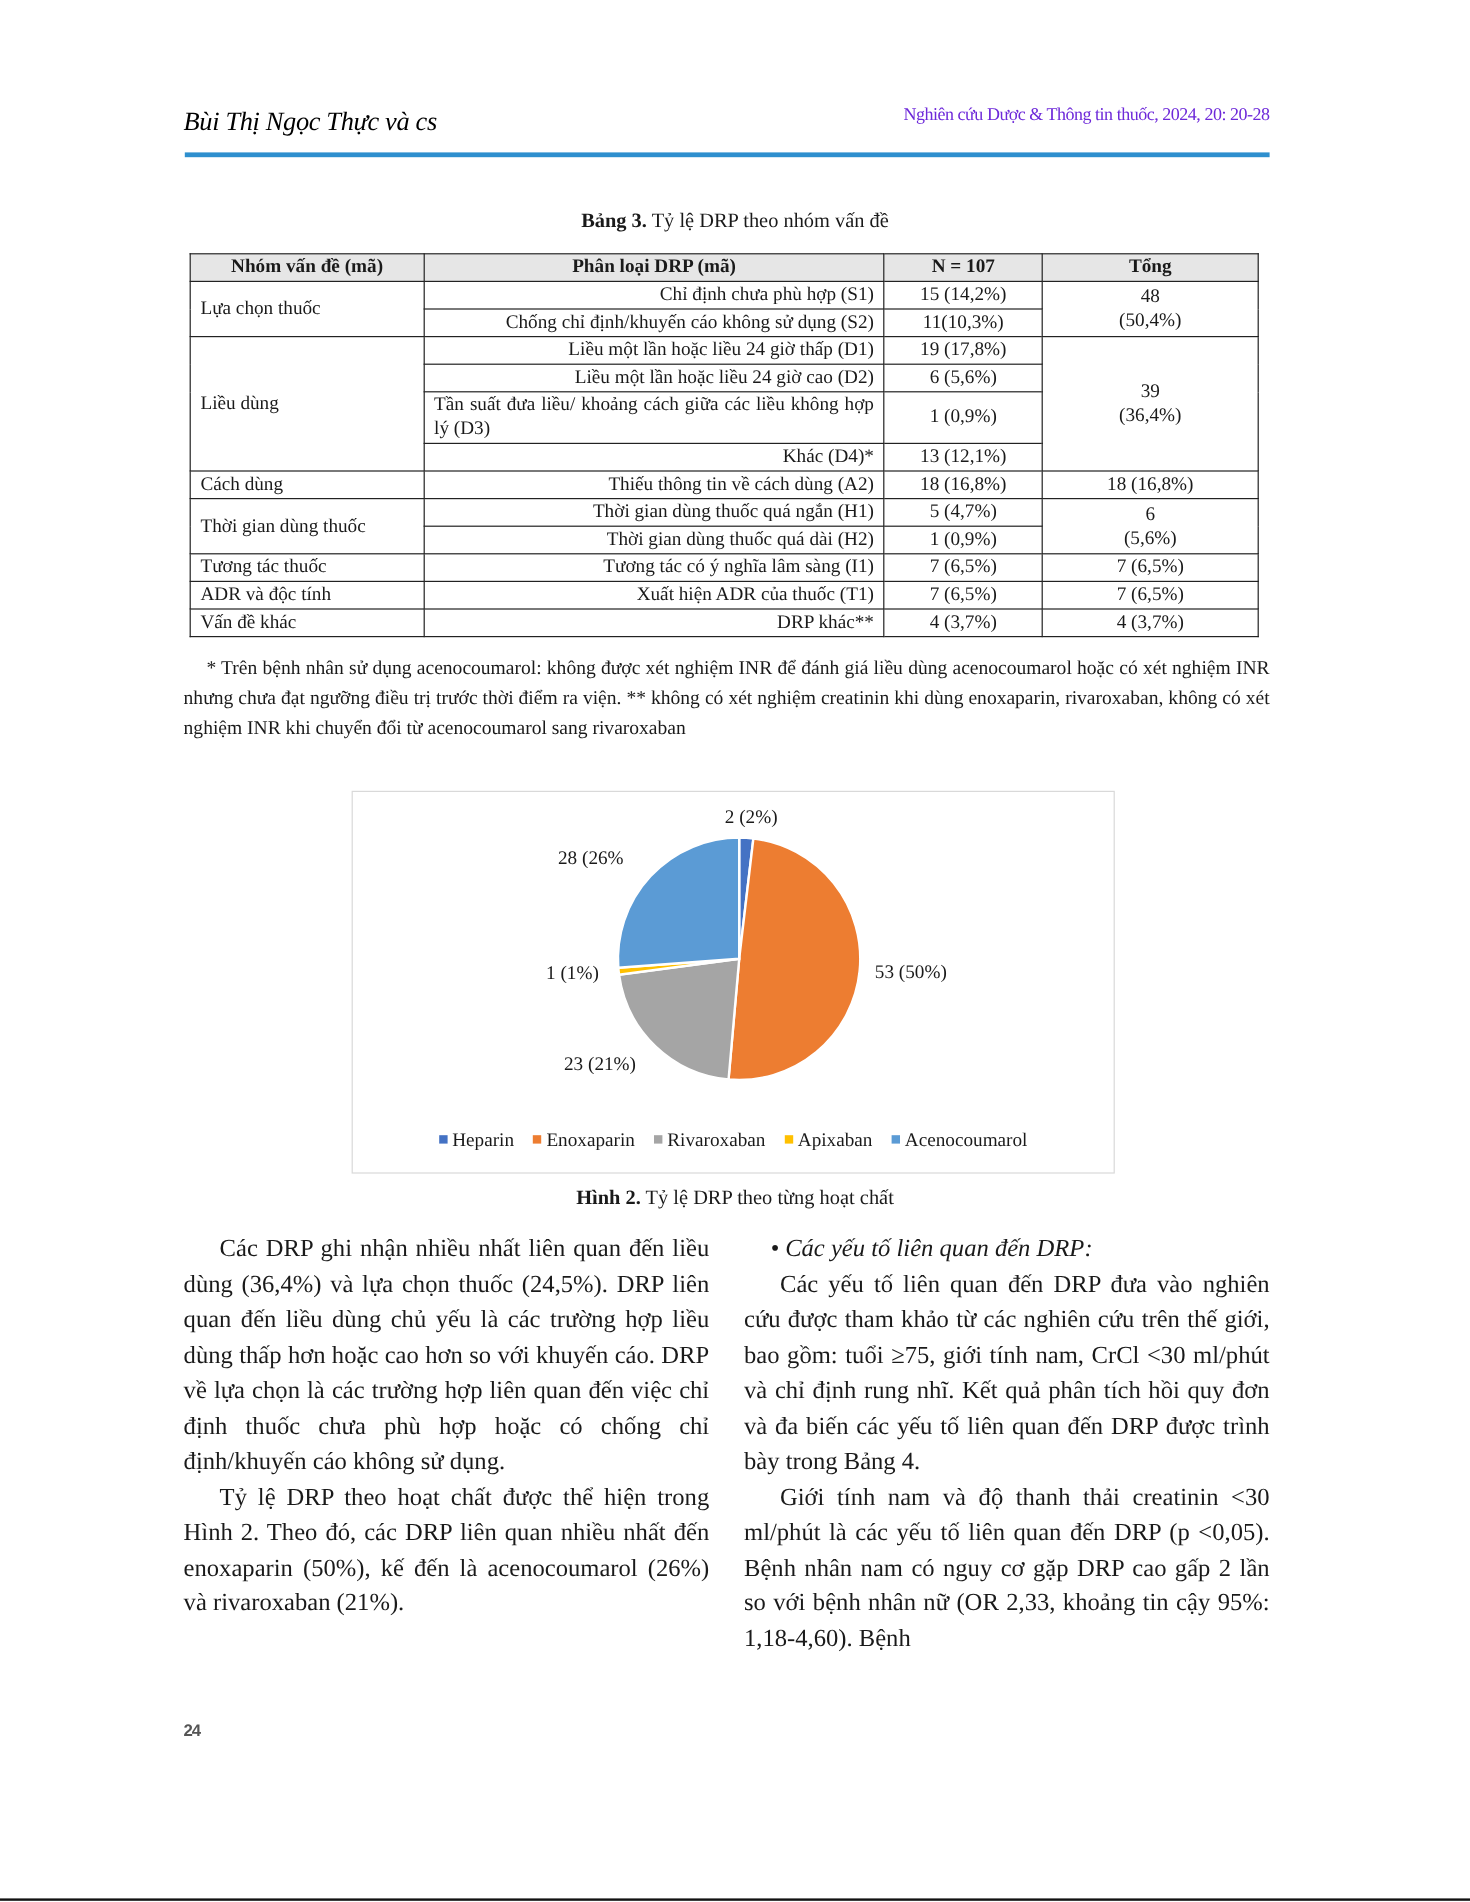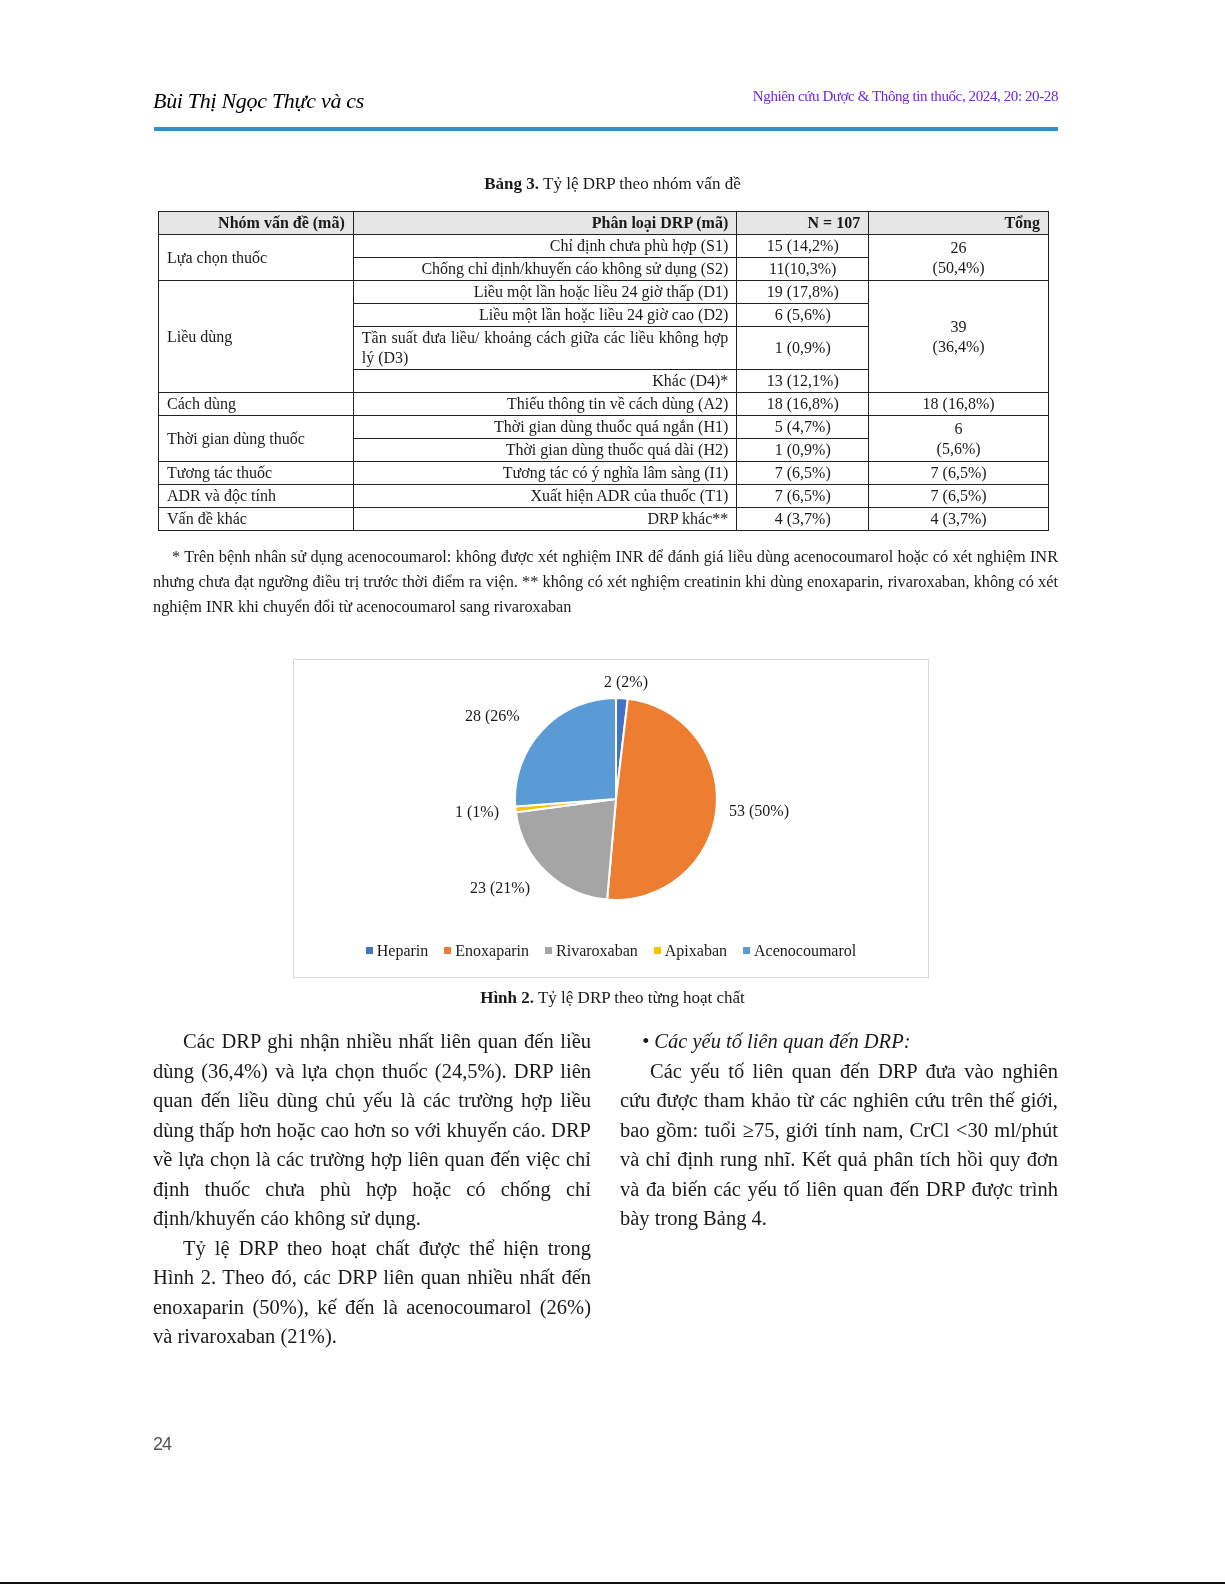--- a/index.html
+++ b/index.html
@@ -8,21 +8,21 @@
   .running-head { position:absolute; top:88px; left:153px; width:905px; height:32px; }
   .rh-left { position:absolute; left:0; top:0; font-style:italic; font-size:22px; color:#000000; letter-spacing:-0.3px; }
   .rh-right { position:absolute; right:0; top:0; font-size:15px; color:#6d28d9; letter-spacing:-0.4px; }
   .head-rule { position:absolute; top:127px; left:154px; width:904px; height:4px; background:#2e8fce; }
 
   .table-caption { position:absolute; top:174px; left:0; width:1225px; text-align:center; font-size:17px; }
   .table-caption b { font-weight:bold; }
 
   table.drp { position:absolute; top:211px; left:158px; width:891px; border-collapse:collapse; font-size:16px; line-height:20px; }
   table.drp th, table.drp td { border:1px solid #222; padding:0 8px; vertical-align:middle; }
-  table.drp th { background:#e6e6e6; font-weight:bold; text-align:right; height:22px; }
+  table.drp th { background:#e6e6e6; font-weight:bold; text-align:center; height:22px; }
   table.drp td { height:22px; }
   td.c-num, td.c-total { text-align:center; }
   td.c-group { text-align:left; }
   td.top { vertical-align:top; }
   td.c-desc { text-align:right; }
   td.justify { text-align:justify; text-align-last:left; }
 
   .footnote { position:absolute; top:544px; left:153px; width:905px; font-size:16.3px; line-height:25px; text-align:justify; text-indent:19px; }
 
   .figure-box { position:absolute; top:659px; left:293px; width:634px; height:317px; border:1px solid #d9d9d9; background:#fff; }
@@ -32,21 +32,21 @@
   .legend-item { display:inline-block; margin:0 6px; }
   .legend-swatch { display:inline-block; width:7px; height:7px; margin-right:4px; vertical-align:2px; }
 
   .fig-caption { position:absolute; top:988px; left:0; width:1225px; text-align:center; font-size:17px; }
 
   .col { position:absolute; top:1027px; width:438px; font-size:20.5px; line-height:29.5px; text-align:justify; }
   .col-left { left:153px; }
   .col-right { left:620px; }
   .col p { margin:0; text-indent:30px; }
   .col p.sub { font-style:italic; text-indent:22px; }
-  .page-num { position:absolute; top:1434px; left:153px; font-family:"Liberation Sans", "DejaVu Sans", sans-serif; font-weight:normal; font-size:18px; color:#555; letter-spacing:-1px; }
+  .page-num { position:absolute; top:1434px; left:153px; font-family:"Liberation Sans", "DejaVu Sans", sans-serif; font-weight:bold; font-size:14px; color:#555; letter-spacing:-1px; }
   .bottom-rule { position:absolute; top:1582px; left:0; width:1225px; height:2px; background:#111; }
 </style>
 </head>
 <body>
 
 <div class="running-head">
   <span class="rh-left">Bùi Thị Ngọc Thực và cs</span>
   <span class="rh-right">Nghiên cứu Dược &amp; Thông tin thuốc, 2024, 20: 20-28</span>
 </div>
 <div class="head-rule"></div>
@@ -70,21 +70,21 @@
       <th>Tổng</th>
     </tr>
   </thead>
   <tbody>
 
     <tr>
       <td class="c-group" rowspan="2">Lựa chọn thuốc</td>
       <td class="c-desc">Chỉ định chưa phù hợp (S1)</td>
       <td class="c-num">15 (14,2%)</td>
       <td class="c-total" rowspan="2">
-        <div>26</div>
+        <div>48</div>
         <div>(50,4%)</div>
       </td>
     </tr>
     <tr>
       <td class="c-desc">Chống chỉ định/khuyến cáo không sử dụng (S2)</td>
       <td class="c-num">11(10,3%)</td>
     </tr>
 
     <tr>
       <td class="c-group" rowspan="4">Liều dùng</td>
@@ -180,16 +180,17 @@
   <b>Hình 2.</b><span> Tỷ lệ DRP theo từng hoạt chất</span>
 </div>
 
 <div class="col col-left">
   <p>Các DRP ghi nhận nhiều nhất liên quan đến liều dùng (36,4%) và lựa chọn thuốc (24,5%). DRP liên quan đến liều dùng chủ yếu là các trường hợp liều dùng thấp hơn hoặc cao hơn so với khuyến cáo. DRP về lựa chọn là các trường hợp liên quan đến việc chỉ định thuốc chưa phù hợp hoặc có chống chỉ định/khuyến cáo không sử dụng.</p>
   <p>Tỷ lệ DRP theo hoạt chất được thể hiện trong Hình 2. Theo đó, các DRP liên quan nhiều nhất đến enoxaparin (50%), kế đến là acenocoumarol (26%) và rivaroxaban (21%).</p>
 </div>
 <div class="col col-right">
   <p class="sub">• Các yếu tố liên quan đến DRP:</p>
   <p>Các yếu tố liên quan đến DRP đưa vào nghiên cứu được tham khảo từ các nghiên cứu trên thế giới, bao gồm: tuổi ≥75, giới tính nam, CrCl &lt;30 ml/phút và chỉ định rung nhĩ. Kết quả phân tích hồi quy đơn và đa biến các yếu tố liên quan đến DRP được trình bày trong Bảng 4.</p>
+  <p>Giới tính nam và độ thanh thải creatinin &lt;30 ml/phút là các yếu tố liên quan đến DRP (p &lt;0,05). Bệnh nhân nam có nguy cơ gặp DRP cao gấp 2 lần so với bệnh nhân nữ (OR 2,33, khoảng tin cậy 95%: 1,18-4,60). Bệnh</p>
 </div>
 
 <div class="page-num">24</div>
 <div class="bottom-rule"></div>
 
 </body></html>

